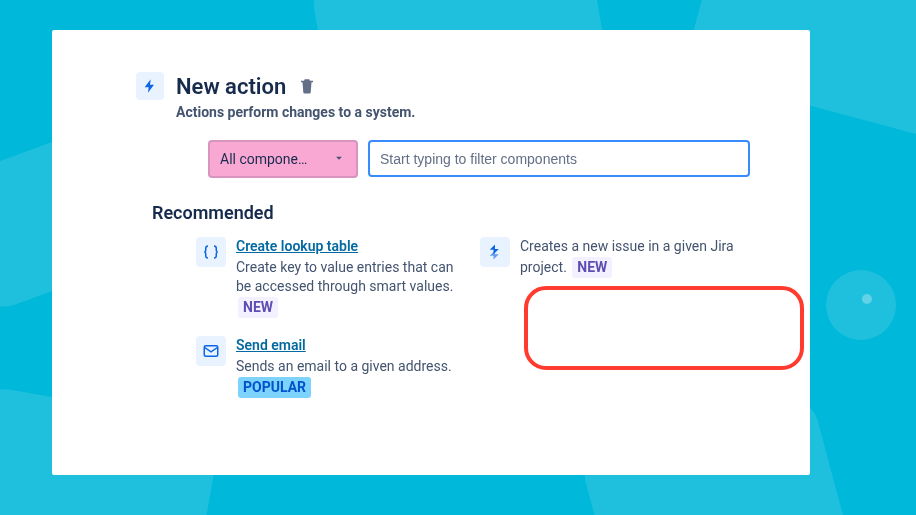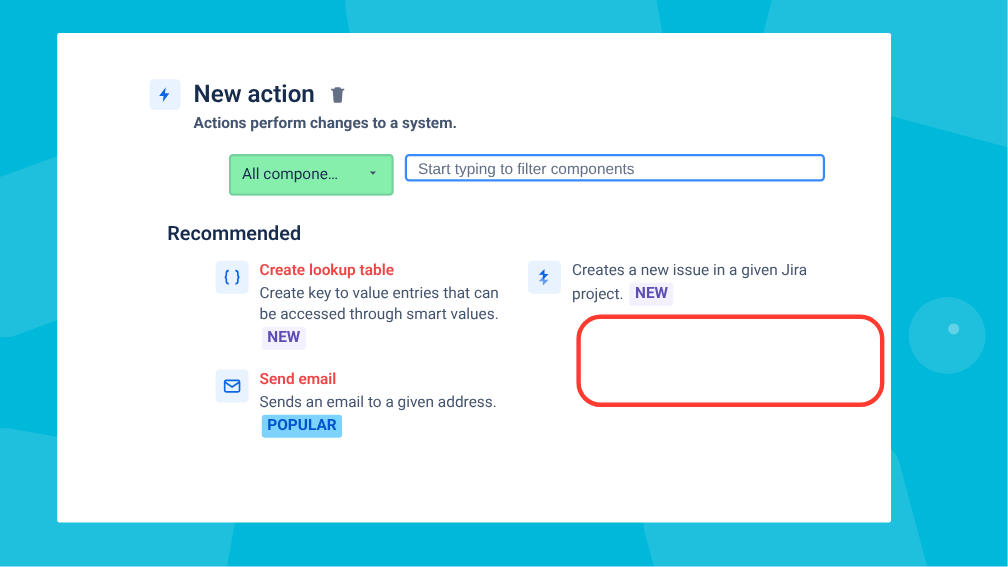--- a/index.html
+++ b/index.html
@@ -76,36 +76,36 @@
     display: flex;
     gap: 10px;
     margin-left: 72px;
     margin-bottom: 24px;
   }
   .select-box {
     width: 150px;
     height: 38px;
     border: 2px solid #091e4224;
     border-radius: 4px;
-    background: #86efac;
+    background: #f9a8d4;
     display: flex;
     align-items: center;
     justify-content: space-between;
     padding: 0 10px;
     font-size: 14px;
     color: #172b4d;
     cursor: pointer;
     white-space: nowrap;
     overflow: hidden;
   }
   .select-box span.label { overflow: hidden; text-overflow: ellipsis; }
   .select-box .chev { color: #44546f; flex-shrink: 0; margin-left: 6px;}
   .search-input {
     flex: 1;
-    height: 25px;
+    height: 37px;
     border: 2px solid #388bff;
     border-radius: 4px;
     padding: 0 10px;
     font-size: 14px;
     outline: none;
     color: #172b4d;
   }
   .search-input::placeholder { color: #626f86; }
 
   .section-title {
@@ -135,21 +135,21 @@
     height: 30px;
     background: #e9f2ff;
     border-radius: 4px;
     display: flex;
     align-items: center;
     justify-content: center;
     color: #0c66e4;
     flex-shrink: 0;
   }
   .card-body { font-size: 14px; color: #44546f; line-height: 1.4; }
-  .card-title { font-weight: 600; color: #ef4444; margin-bottom: 1px; }
+  .card-title { font-weight: 600; color: #0369a1; margin-bottom: 1px; text-decoration: underline; }
   .badge {
     display: inline-block;
     font-size: 14px;
     font-weight: 700;
     padding: 1px 5px;
     border-radius: 3px;
     vertical-align: middle;
     margin-left: 2px;
   }
   .badge-new { background: #f3f0ff; color: #5e4db2; }

